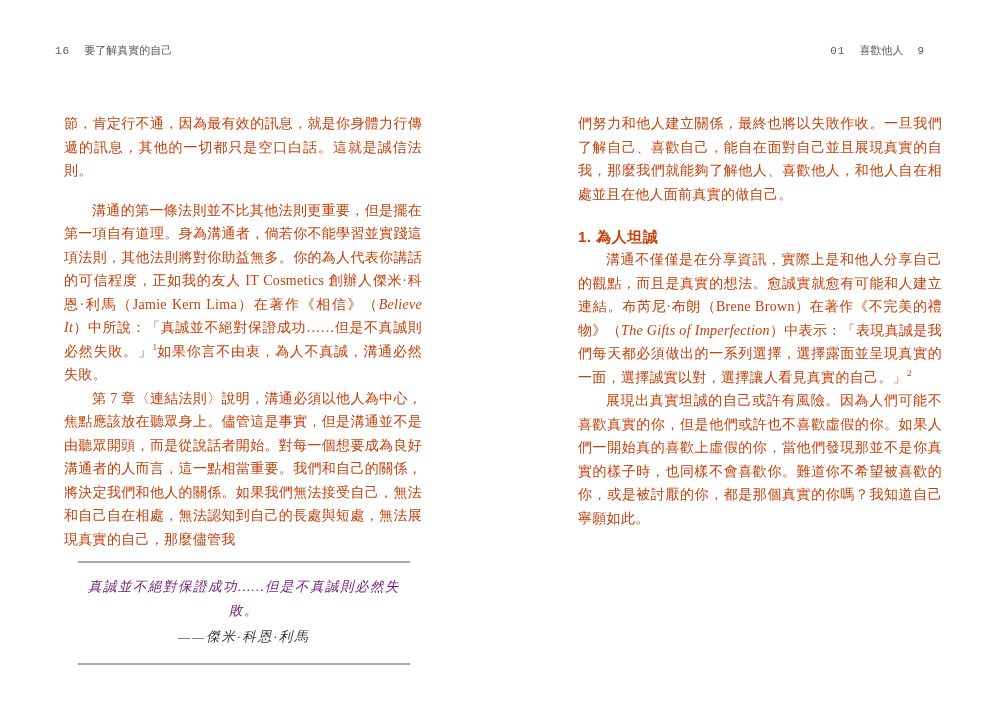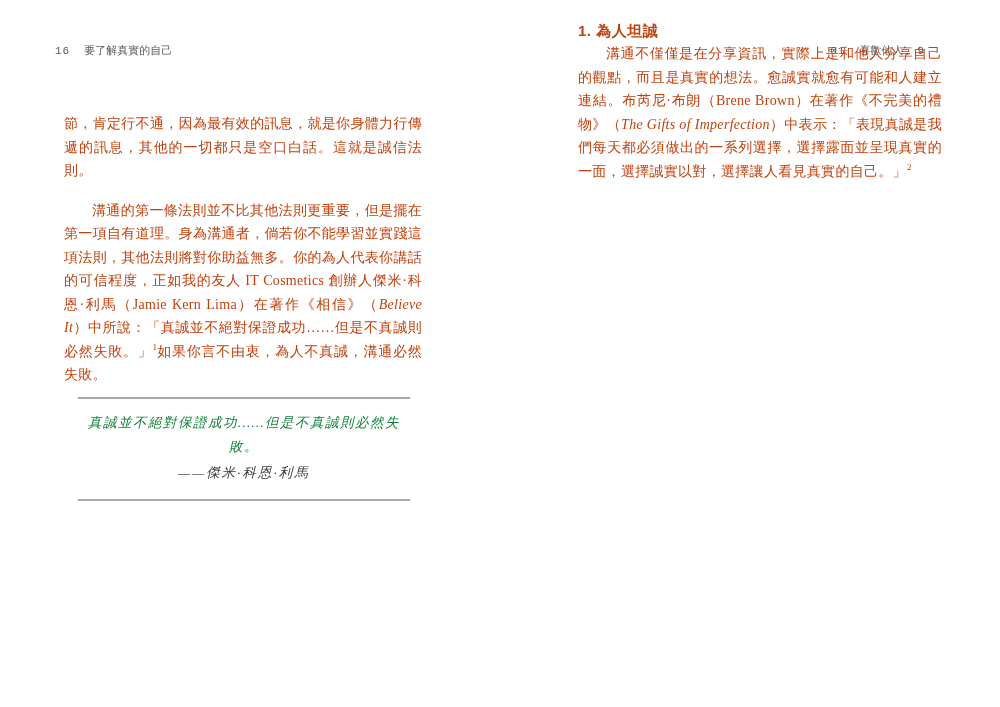--- a/index.html
+++ b/index.html
@@ -59,21 +59,21 @@
     margin:10px 12px 0 14px;
     border-top:2px solid #a8a8a8;
     border-bottom:2px solid #a8a8a8;
     padding:12px 0 14px 0;
     text-align:center;
   }
   .pull-quote .q-text{
     font-size:13.5px;line-height:24px;
     font-style:italic;
     letter-spacing:1.5px;
-    color:#15803d;
+    color:#701a75;
   }
   .pull-quote .q-attr{
     margin-top:2px;
     font-size:13.5px;line-height:24px;
     font-style:italic;
     letter-spacing:2px;
     color:#3a3a3a;
   }
 </style>
 </head>
@@ -94,30 +94,33 @@
       <span class="gap"></span>
       <span class="num">9</span>
   </div>
 
   <div class="col col-left">
     <p class="para lp-p1">節，肯定行不通，因為最有效的訊息，就是你身體力行傳遞的訊息，其他的一切都只是空口白話。這就是誠信法則。</p>
 
 
     <p class="para indent after-heading"><span>溝通的第一條法則並不比其他法則更重要，但是擺在第一項自有道理。身為溝通者，倘若你不能學習並實踐這項法則，其他法則將對你助益無多。你的為人代表你講話的可信程度，正如我的友人 IT Cosmetics 創辦人傑米·科恩·利馬（Jamie Kern Lima）在著作《相信》（</span><i>Believe It</i><span>）中所說：「真誠並不絕對保證成功……但是不真誠則必然失敗。」</span><sup class="footnote">1</sup><span>如果你言不由衷，為人不真誠，溝通必然失敗。</span></p>
 
+    <p class="para indent">第 7 章〈連結法則〉說明，溝通必須以他人為中心，焦點應該放在聽眾身上。儘管這是事實，但是溝通並不是由聽眾開頭，而是從說話者開始。對每一個想要成為良好溝通者的人而言，這一點相當重要。我們和自己的關係，將決定我們和他人的關係。如果我們無法接受自己，無法和自己自在相處，無法認知到自己的長處與短處，無法展現真實的自己，那麼儘管我</p>
 
     <div class="pull-quote">
       <div class="q-text">真誠並不絕對保證成功……但是不真誠則必然失敗。</div>
       <div class="q-attr">——傑米·科恩·利馬</div>
     </div>
   </div>
 
   <div class="col col-right">
+    <p class="para rp-p1">們努力和他人建立關係，最終也將以失敗作收。一旦我們了解自己、喜歡自己，能自在面對自己並且展現真實的自我，那麼我們就能夠了解他人、喜歡他人，和他人自在相處並且在他人面前真實的做自己。</p>
 
 
 
     <h3 class="subsection-heading">1. 為人坦誠</h3>
 
     <p class="para indent rp-p3"><span>溝通不僅僅是在分享資訊，實際上是和他人分享自己的觀點，而且是真實的想法。愈誠實就愈有可能和人建立連結。布芮尼·布朗（Brene Brown）在著作《不完美的禮物》（</span><i>The Gifts of Imperfection</i><span>）中表示：「表現真誠是我們每天都必須做出的一系列選擇，選擇露面並呈現真實的一面，選擇誠實以對，選擇讓人看見真實的自己。」</span><sup class="footnote">2</sup></p>
 
+    <p class="para indent">展現出真實坦誠的自己或許有風險。因為人們可能不喜歡真實的你，但是他們或許也不喜歡虛假的你。如果人們一開始真的喜歡上虛假的你，當他們發現那並不是你真實的樣子時，也同樣不會喜歡你。難道你不希望被喜歡的你，或是被討厭的你，都是那個真實的你嗎？我知道自己寧願如此。</p>
   </div>
 
 </div>
 
 </body></html>

